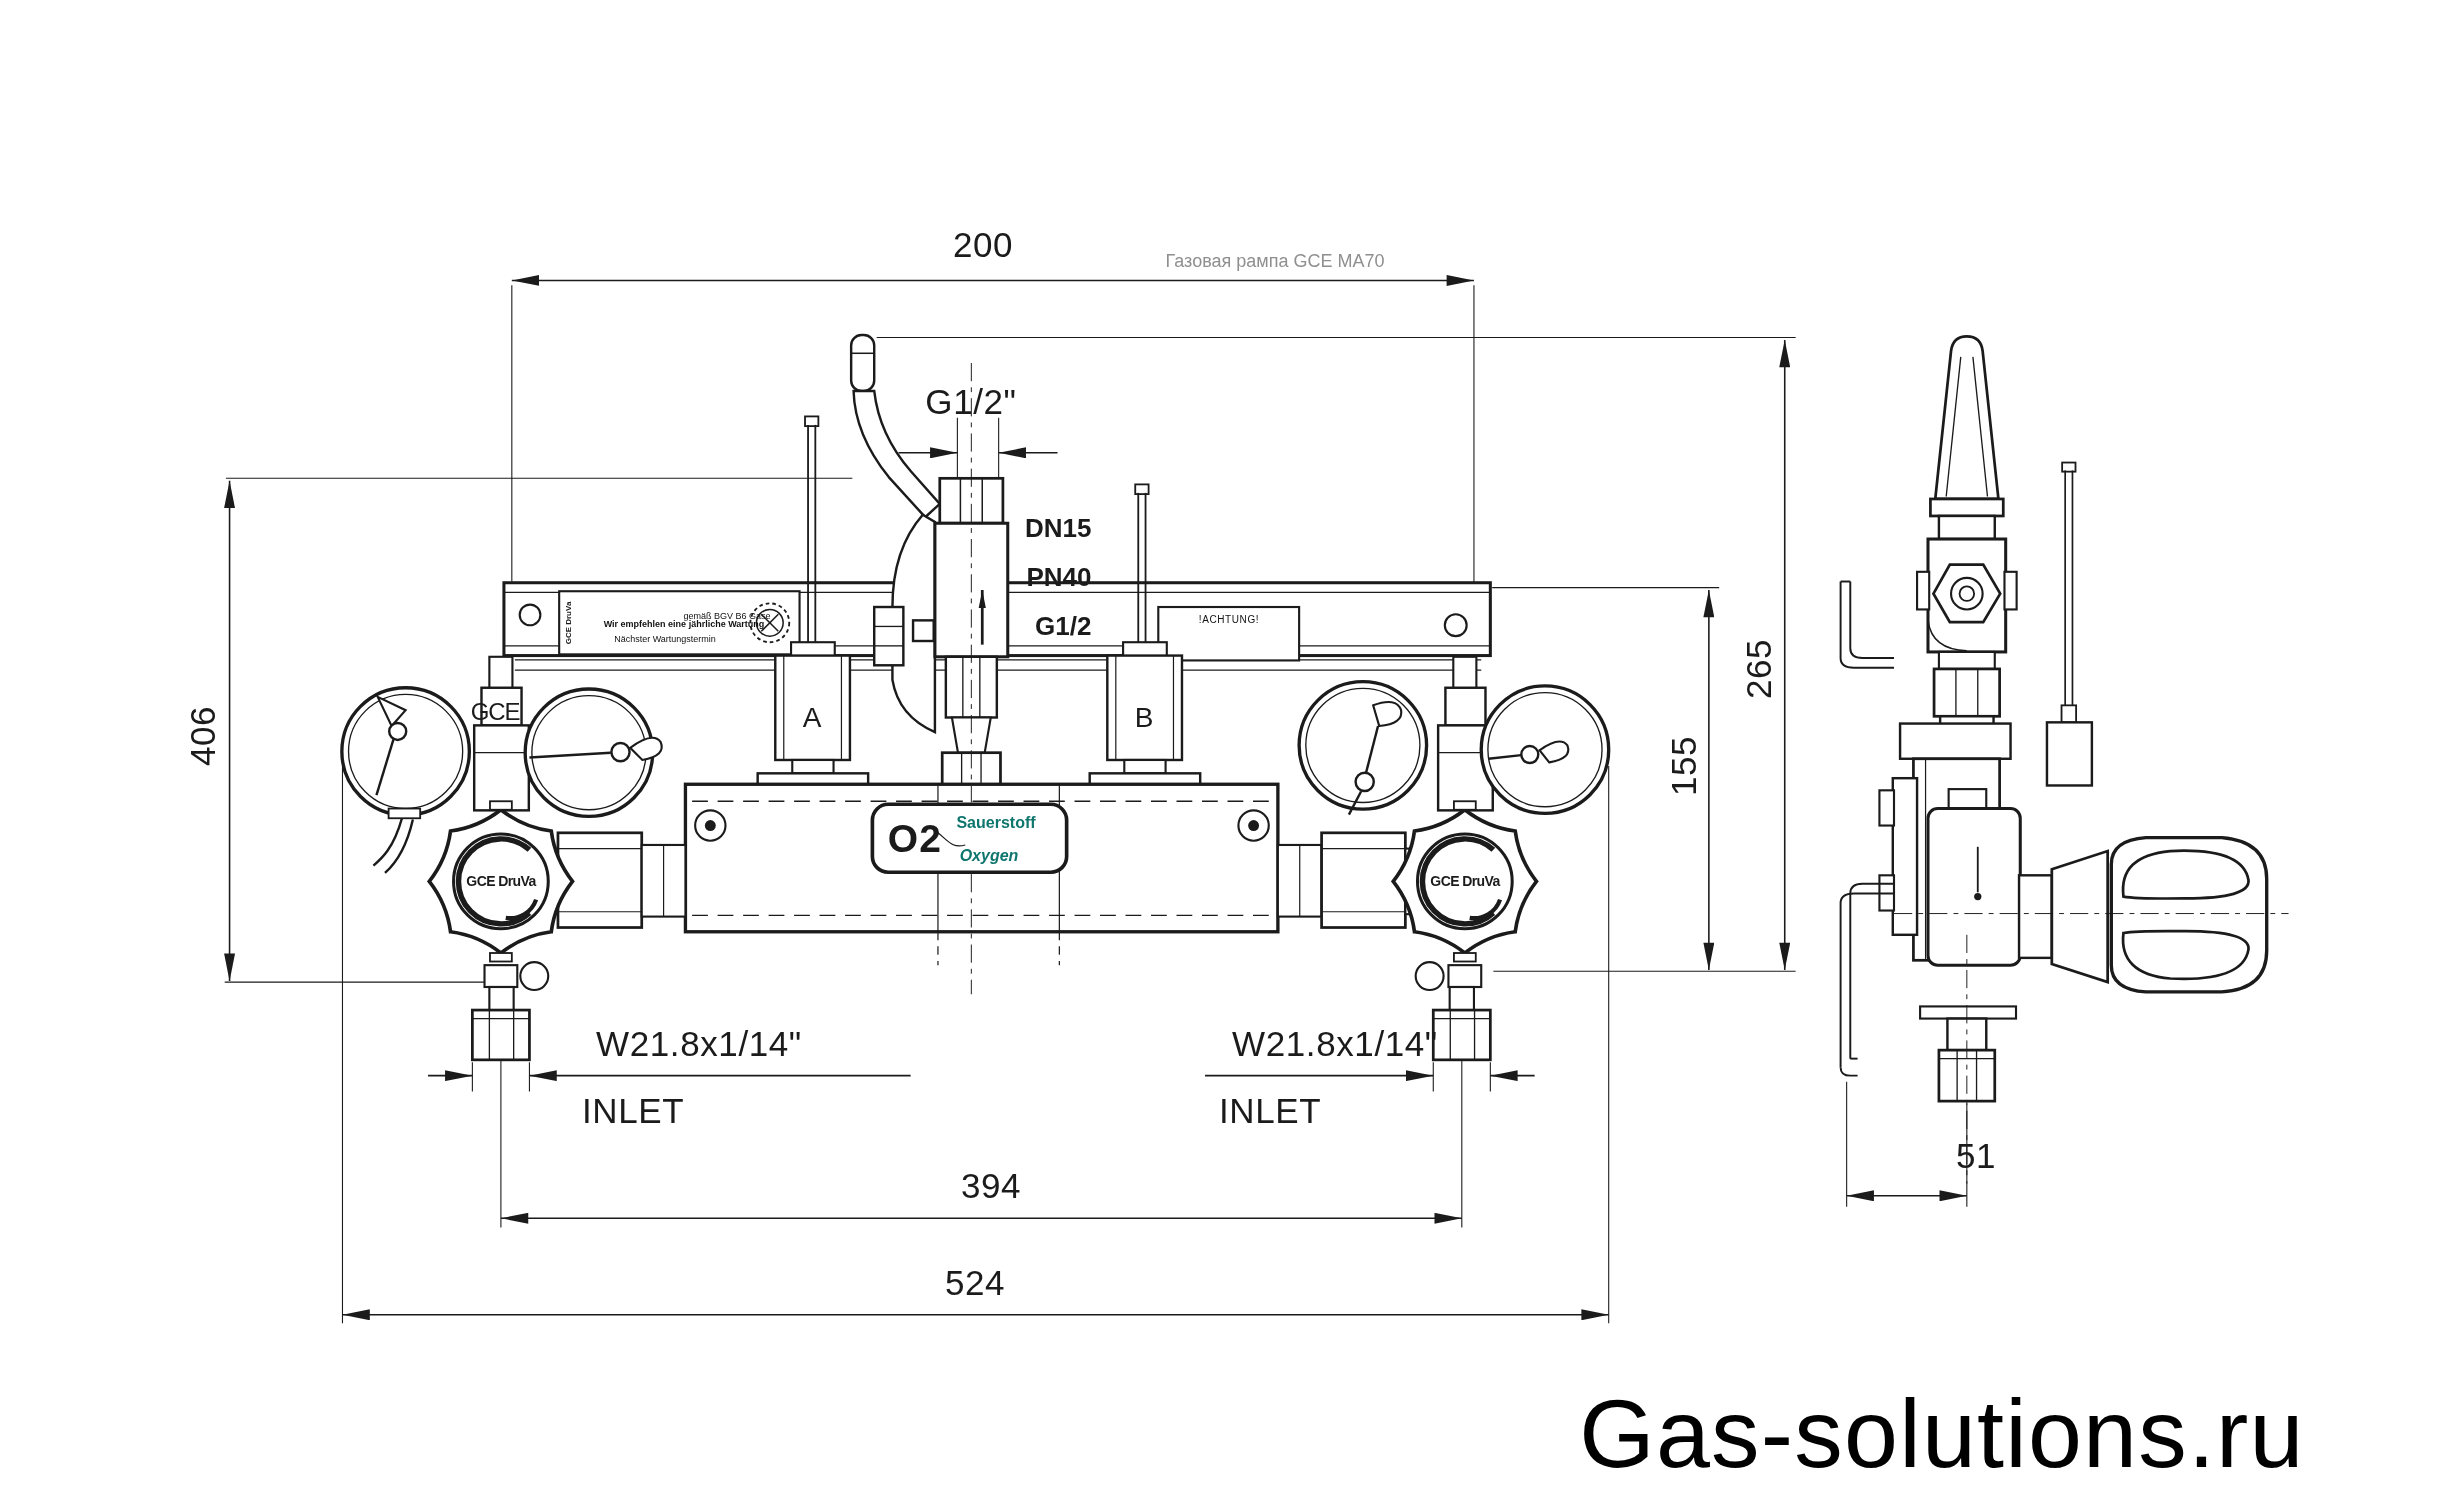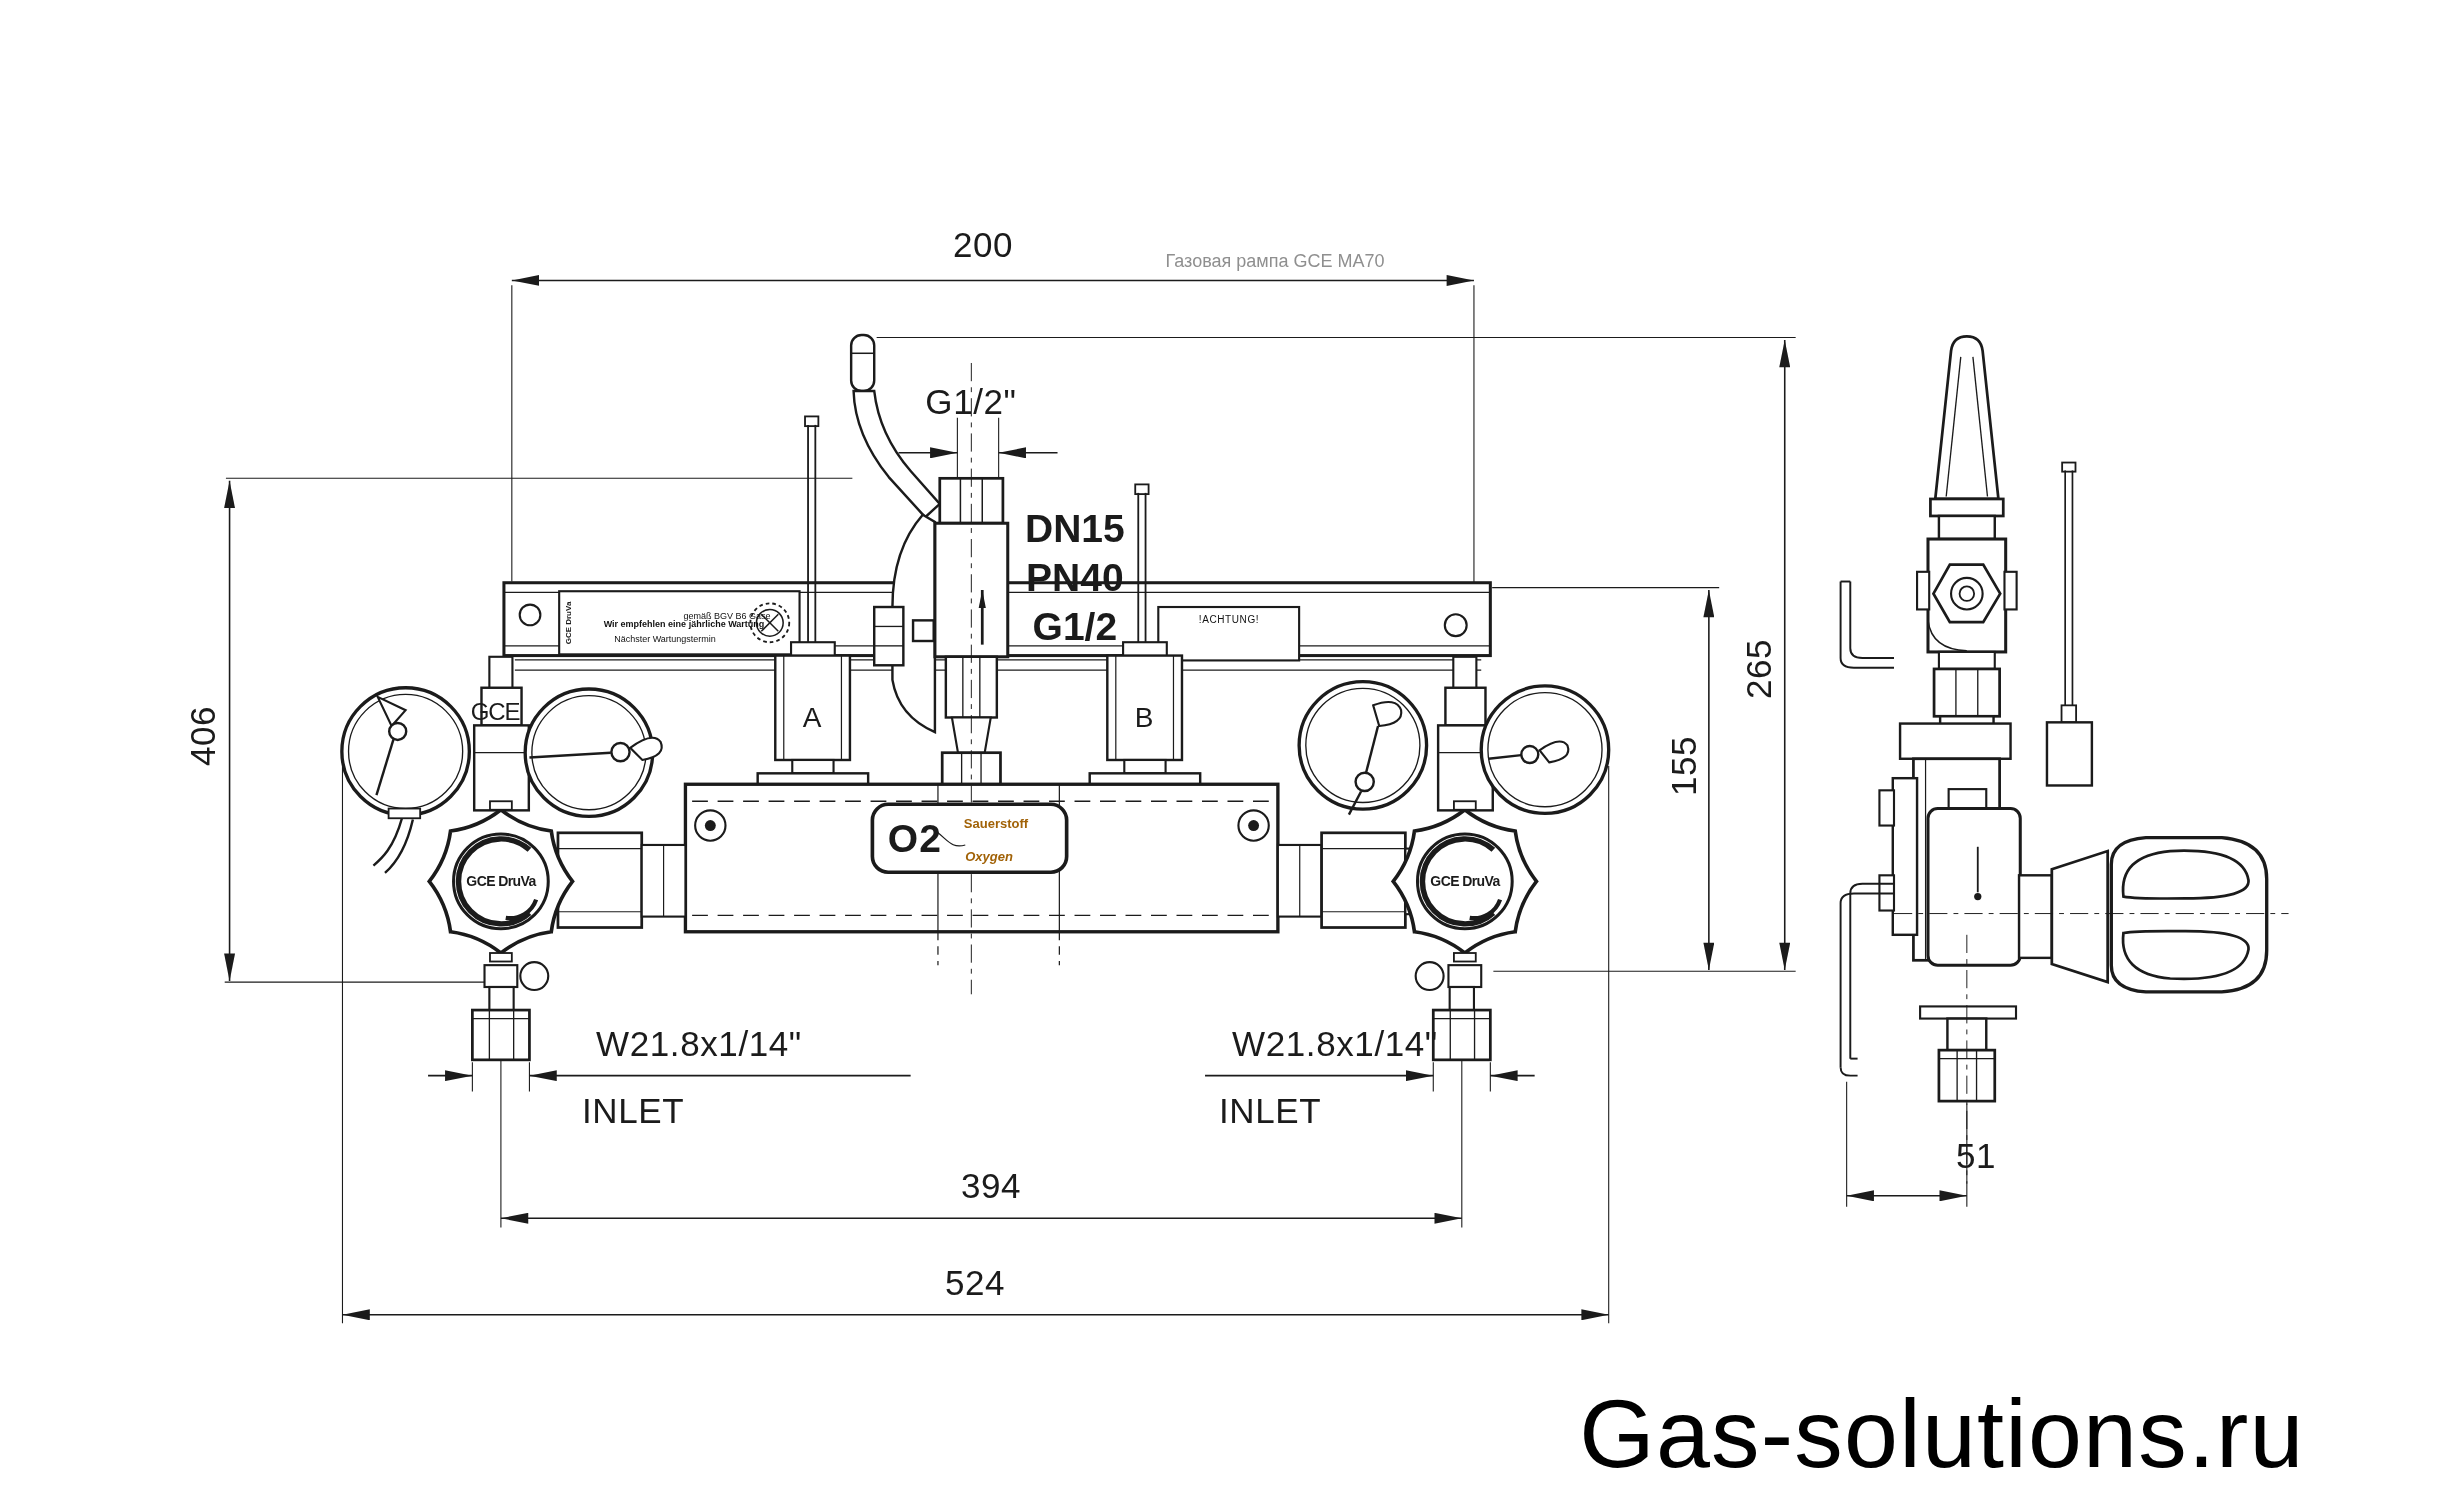--- a/index.html
+++ b/index.html
@@ -5,21 +5,21 @@
   html,body{margin:0;padding:0;background:#fff;}
   body{width:2438px;height:1506px;overflow:hidden;font-family:"Liberation Sans",sans-serif;}
   .stage{position:relative;width:2438px;height:1506px;background:#fff;}
   svg{position:absolute;left:0;top:0;z-index:2;}
   .t{position:absolute;z-index:3;white-space:nowrap;color:#1b1b1b;
      transform:translate(-50%,-50%);font-family:"Liberation Sans",sans-serif;line-height:1;}
   .tl{transform:translate(0,-50%);}
   .rot{transform:translate(-50%,-50%) rotate(-90deg);}
   .dim{font-size:35px;font-weight:400;letter-spacing:0.6px;}
   .o2{font-size:39px;font-weight:bold;letter-spacing:1.2px;}
-  .gas-small{font-size:13px;font-weight:bold;color:#a16207;}
+  .gas-small{font-size:16px;font-weight:bold;color:#0f766e;}
   .port{font-size:28px;font-weight:400;}
   .logo{font-size:24px;font-weight:normal;letter-spacing:-1.2px;margin-top:38px;}
   .knob{font-size:14px;font-weight:bold;letter-spacing:-0.6px;}
   .maint{font-size:9px;color:#111;}
   .warn{font-size:10px;color:#111;letter-spacing:0.6px;}
   .brandside{font-size:8px;font-weight:bold;}
   .title{font-size:18px;color:#8f8f8f;}
   .wm{font-size:97px;color:#000000;z-index:1;letter-spacing:1.2px;}
   .specs div{line-height:49px;}
 </style>
@@ -328,21 +328,21 @@
   <div class="t dim" style="left:983px;top:244px;">200</div>
   <div class="t dim rot" style="left:1758px;top:669px;">265</div>
   <div class="t dim rot" style="left:1683px;top:766px;">155</div>
   <div class="t dim rot" style="left:202px;top:736px;">406</div>
   <div class="t dim" style="left:991px;top:1185px;">394</div>
   <div class="t dim" style="left:975px;top:1282px;">524</div>
   <div class="t dim" style="left:1976px;top:1155px;">51</div>
 
   <div class="t dim" style="left:971px;top:401px;">G1/2"</div>
 
-  <div class="t specs" style="left:1025px;top:577px;transform:translate(0,-50%);text-align:center;font-size:39px;font-weight:bold;">
+  <div class="t specs" style="left:1025px;top:577px;transform:translate(0,-50%);text-align:right;font-size:26px;font-weight:bold;">
     <div>DN15</div>
     <div>PN40</div>
     <div>G1/2</div>
   </div>
 
   <div class="t dim" style="left:699px;top:1043px;">W21.8x1/14"</div>
   <div class="t dim tl" style="left:582px;top:1110px;">INLET</div>
   <div class="t dim" style="left:1335px;top:1043px;">W21.8x1/14"</div>
   <div class="t dim tl" style="left:1219px;top:1110px;">INLET</div>
 

